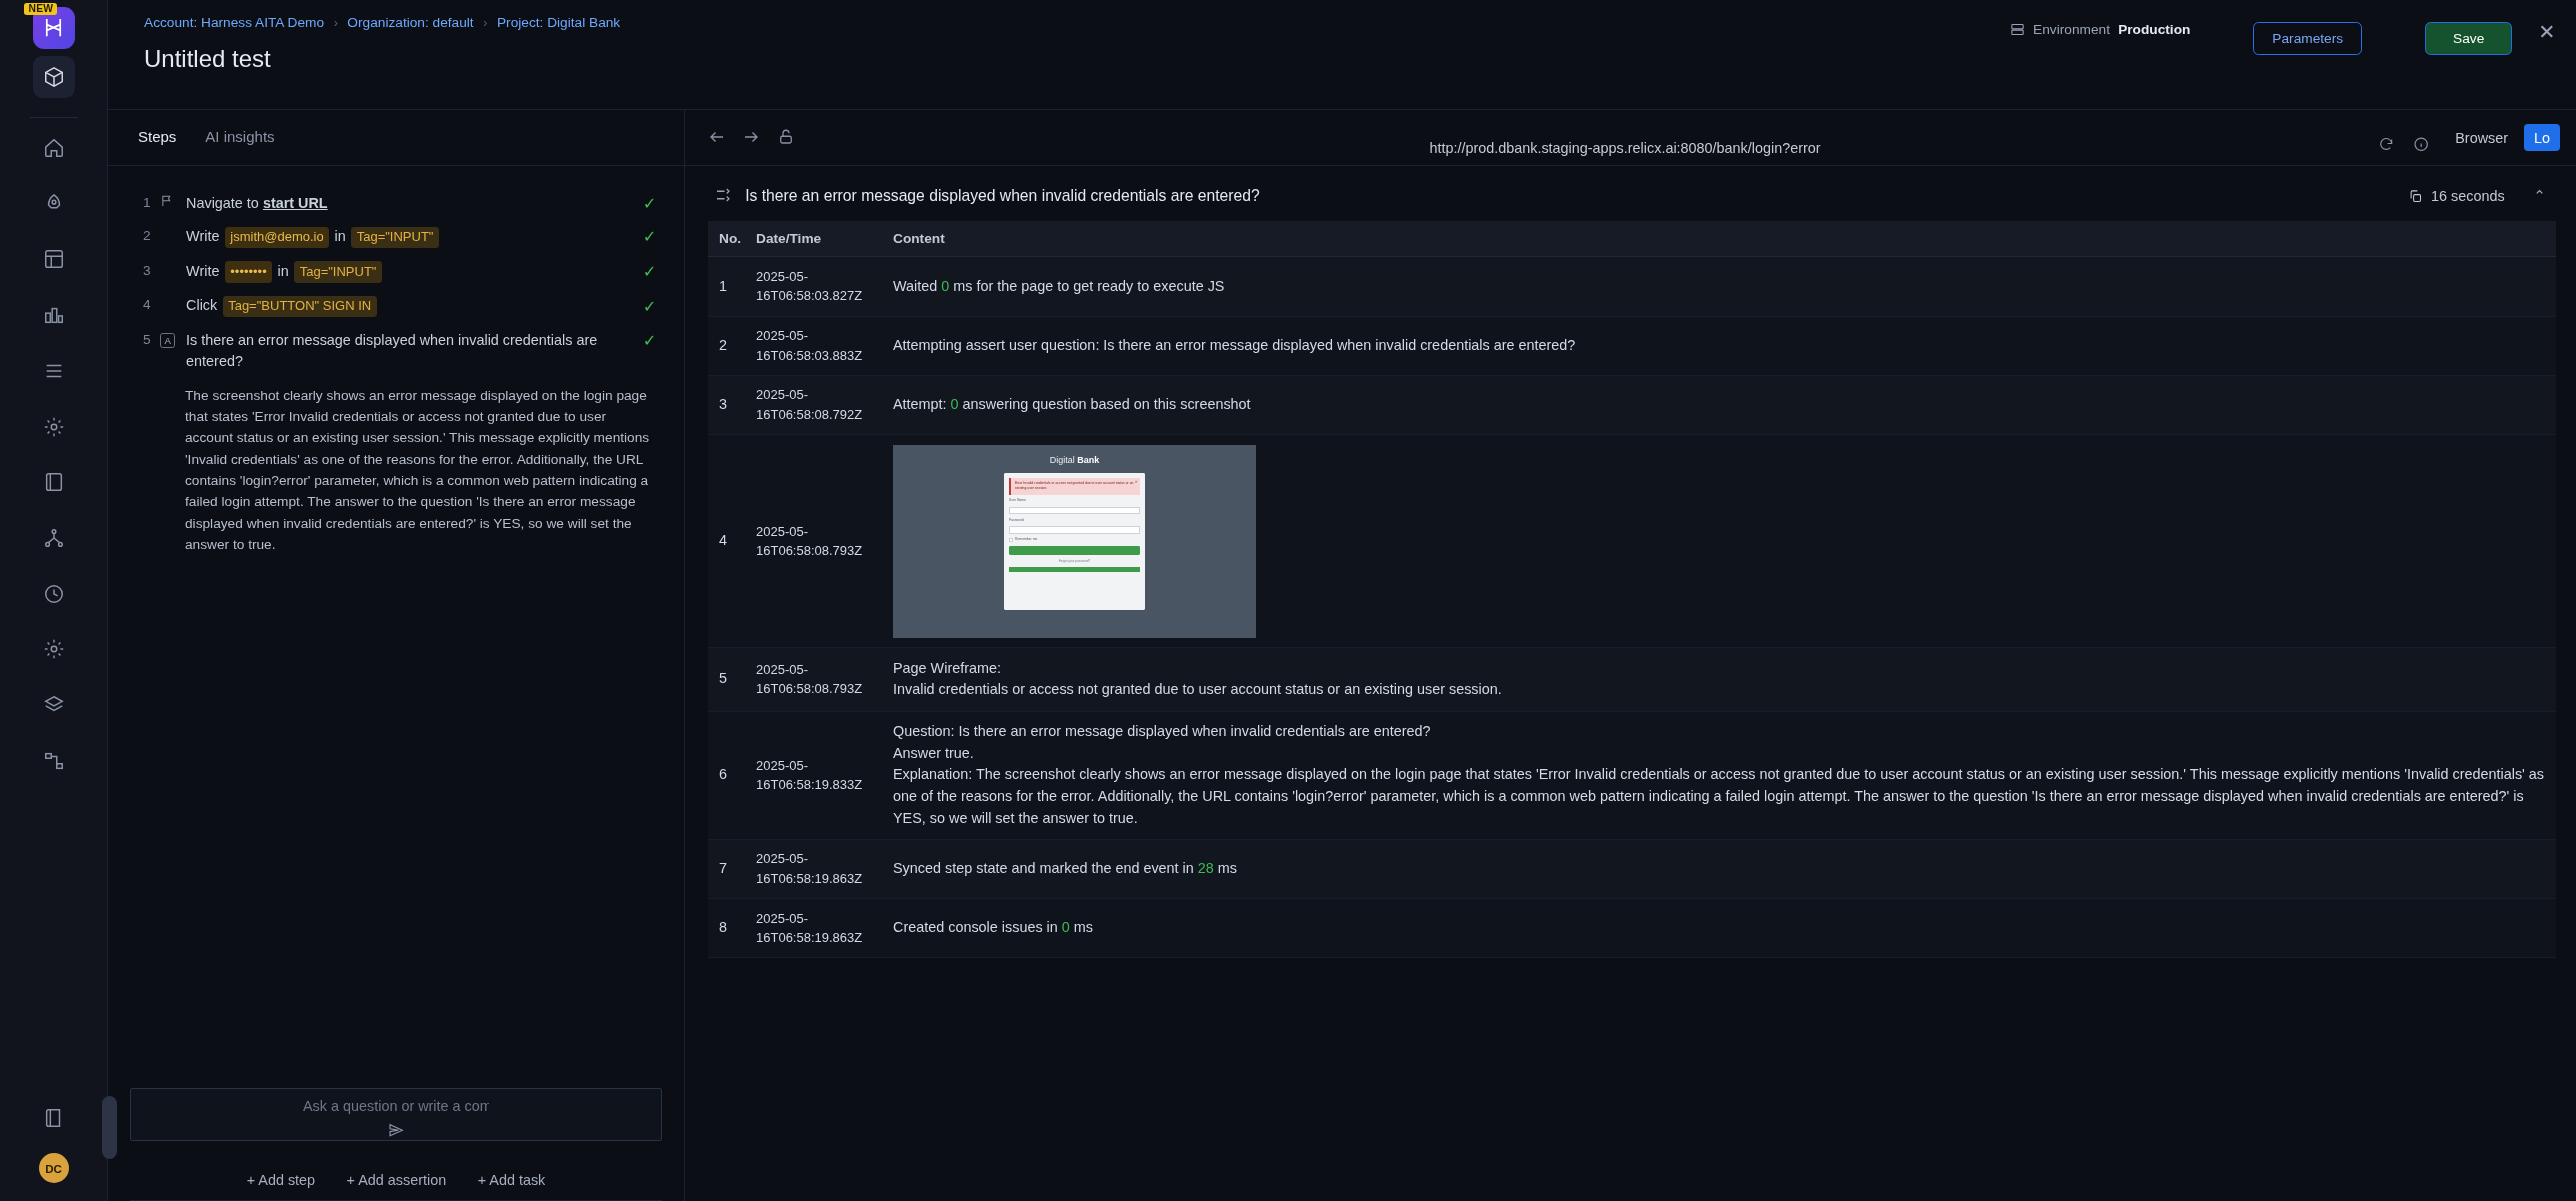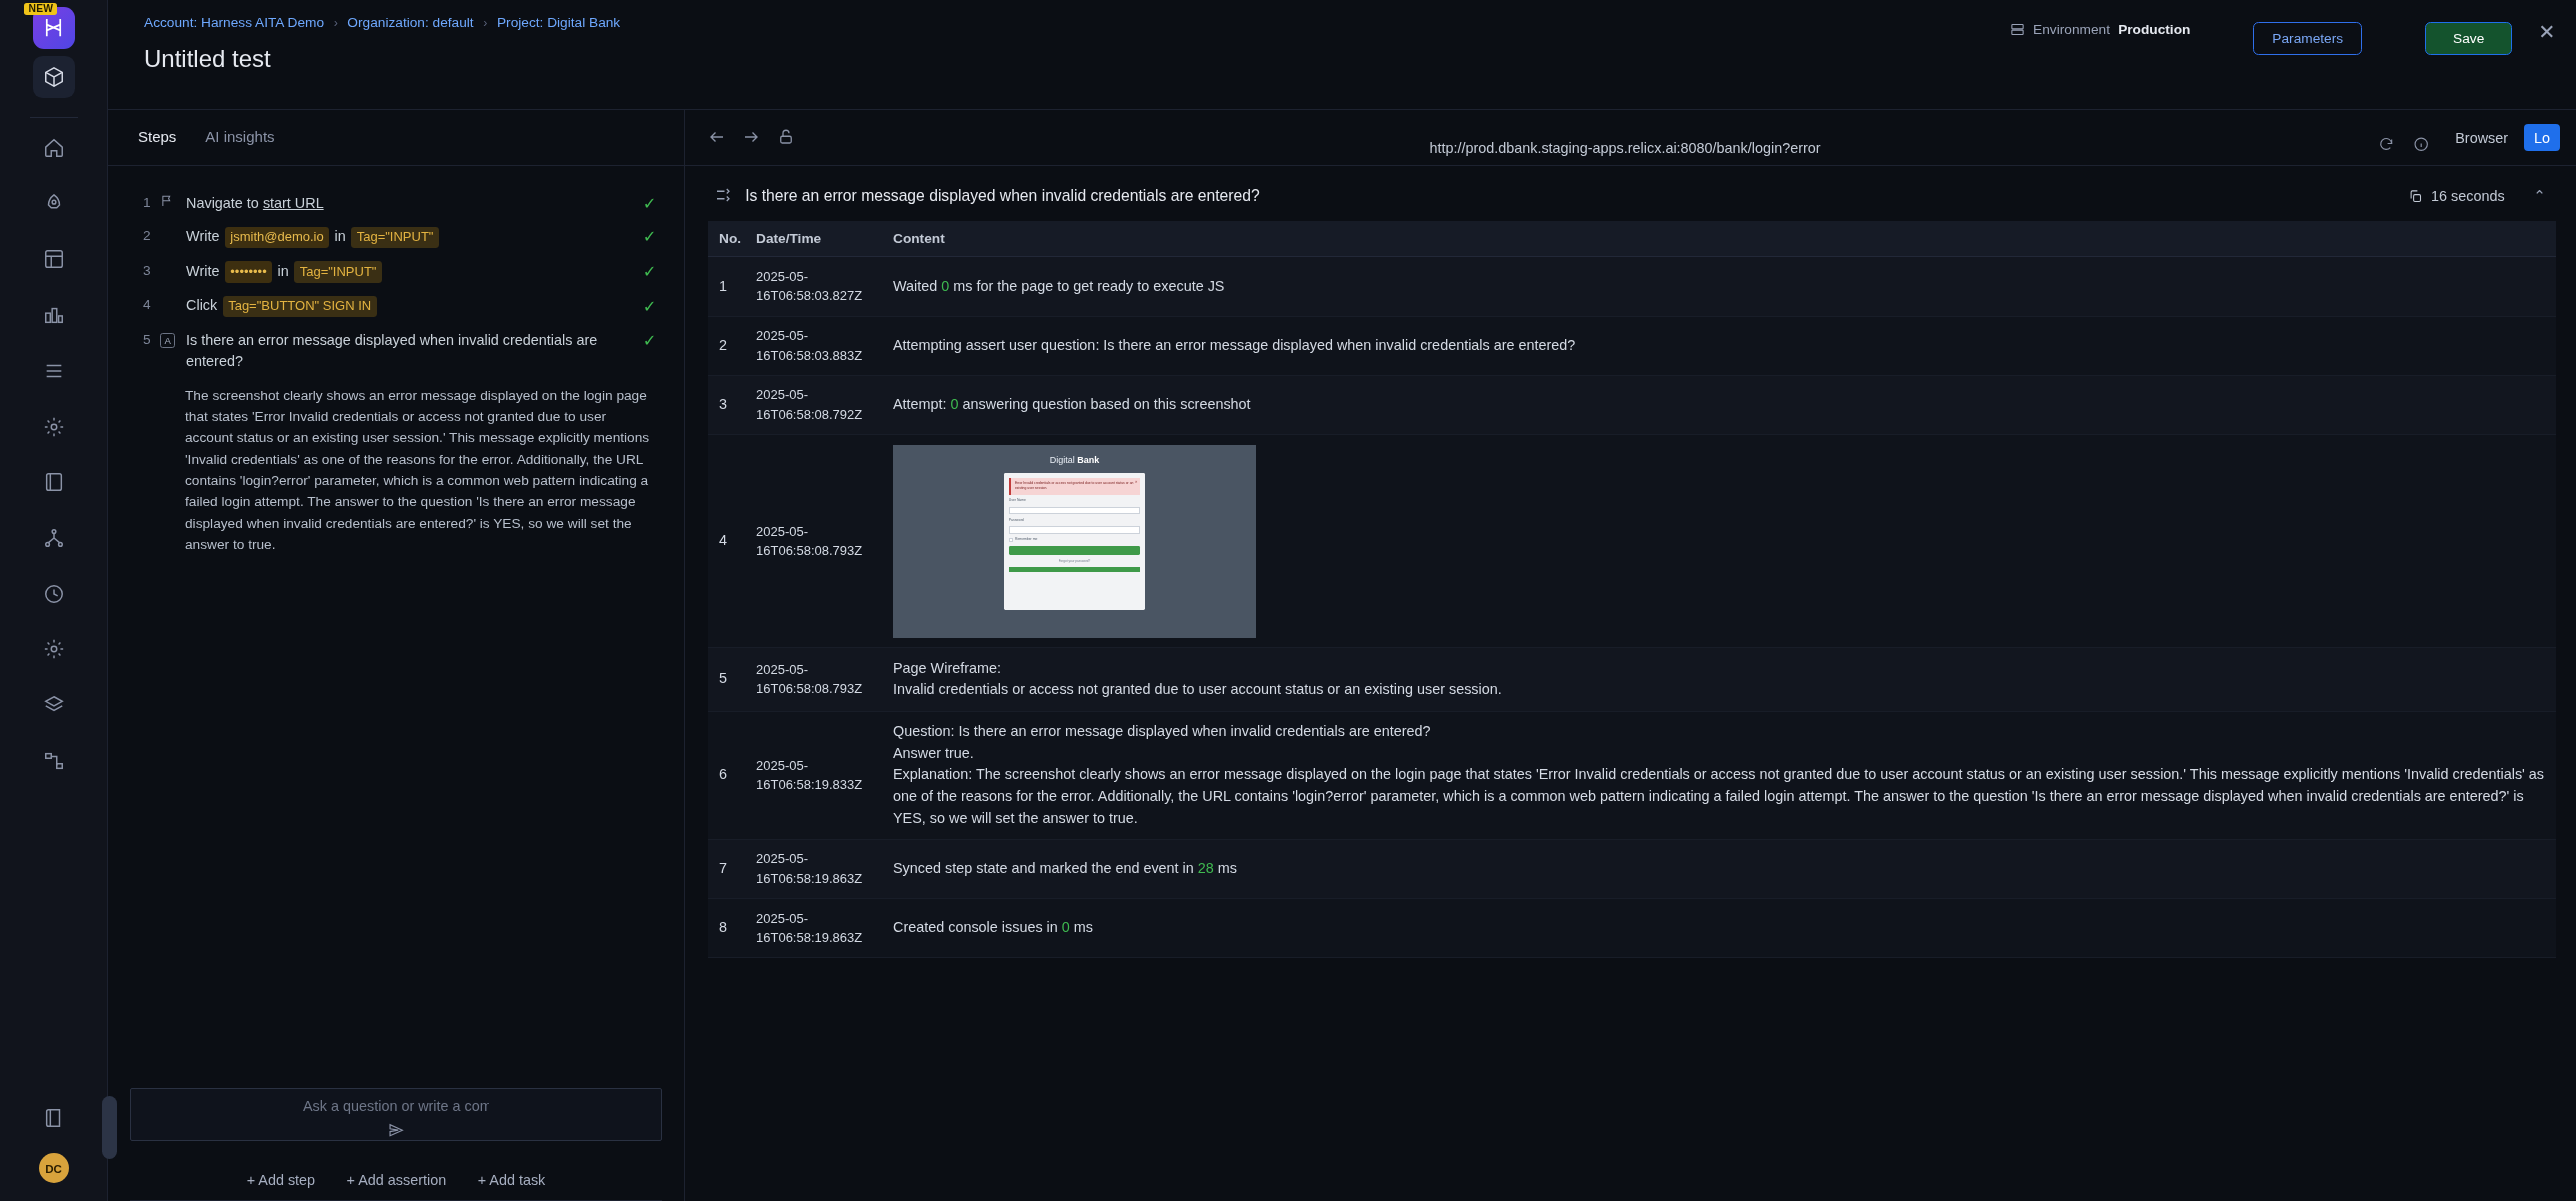--- a/index.html
+++ b/index.html
@@ -115,21 +115,21 @@
   .step-num { width: 15px; text-align: right; color: #7d8598; font-size: 13.7px; padding-top: 2.1px; }
   .step-icon { width: 16.4px; color: #8b93a7; padding-top: 1.4px; }
   .step-icon svg { width: 13.7px; height: 13.7px; }
   .step-body { flex: 1; line-height: 1.45; }
   .step-check { color: #3fb950; font-size: 16.4px; padding-top: 1.4px; }
   .tag {
     display: inline-block; padding: 1.4px 5.5px; border-radius: 3.4px;
     font-size: 13px; background: #3a2f14; color: #e3b341; margin: 0 1.4px;
   }
   .tag.val { background: #3d2f10; color: #e8bb4d; }
-  .link-u { color: #c9d1d9; text-decoration: underline; }
+  .link-u { color: #c9d1d9; text-decoration: underline; font-weight: bold; }
   .assert-badge {
     display:inline-flex; align-items:center; justify-content:center;
     width: 15px; height: 15px; border: 0.7px solid #6b7384; border-radius: 2.7px;
     font-size: 9.6px; color: #a8b0c2; margin-right: 2.7px;
   }
   .step-expl {
     font-size: 13.7px; line-height: 1.56; color: #b7bfcc;
     padding: 6.8px 5.5px 4.1px 55px;
   }
 

